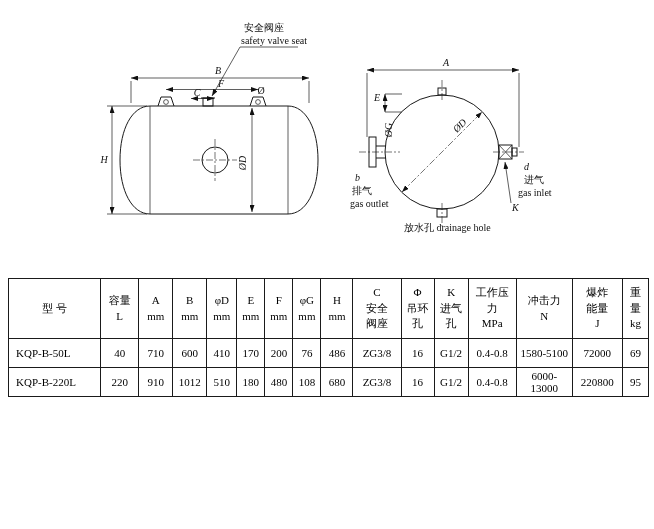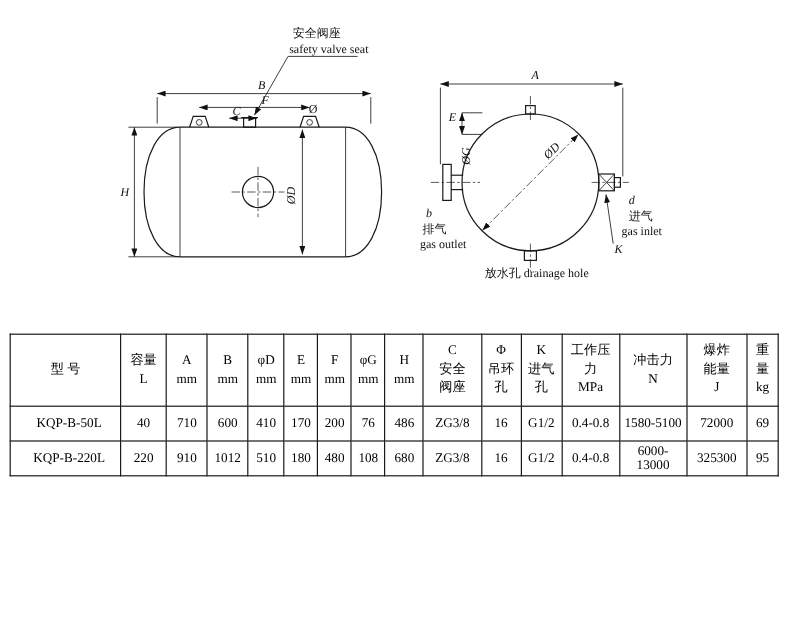--- a/index.html
+++ b/index.html
@@ -26,21 +26,21 @@
     border-collapse:collapse; table-layout:fixed;
   }
   .spec-table th, .spec-table td {
     border:1px solid #1a1a1a;
     font-size:11px; font-weight:normal;
     text-align:center; vertical-align:middle;
     padding:0 1px; overflow:hidden;
   }
   .spec-table thead th { height:60px; white-space:pre-line; line-height:1.45; }
   .spec-table tbody td { height:29px; }
-  .spec-table tbody td:first-child { text-align:center; padding-left:7px; }
+  .spec-table tbody td:first-child { text-align:left; padding-left:7px; }
 </style>
 </head>
 <body>
 
 <div class="page">
 
   <svg class="drawings" width="654" height="274" viewBox="0 0 654 274">
     <defs>
       <marker id="ah" markerWidth="8" markerHeight="5" refX="7" refY="2.5" orient="auto-start-reverse" markerUnits="userSpaceOnUse">
         <path d="M0,0 L7,2.5 L0,5 Z" fill="#111"></path>
@@ -234,19 +234,19 @@
           <td>510</td>
           <td>180</td>
           <td>480</td>
           <td>108</td>
           <td>680</td>
           <td>ZG3/8</td>
           <td>16</td>
           <td>G1/2</td>
           <td>0.4-0.8</td>
           <td>6000-13000</td>
-          <td>325300</td>
+          <td>220800</td>
           <td>95</td>
         </tr>
       </tbody>
   </table>
 
 </div>
 
 </body></html>

